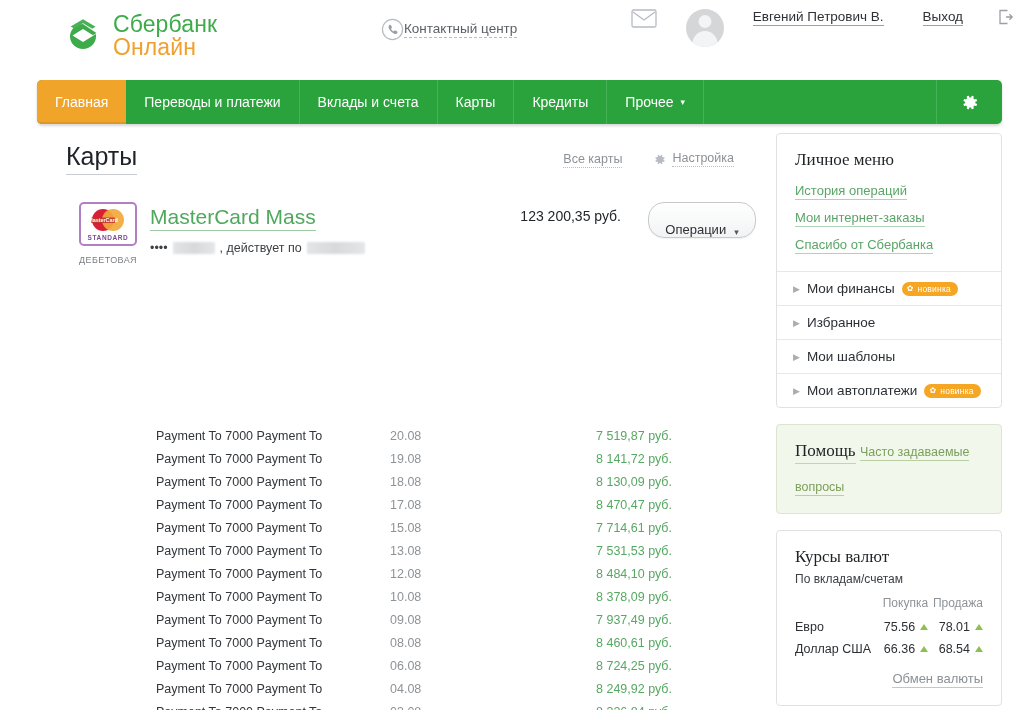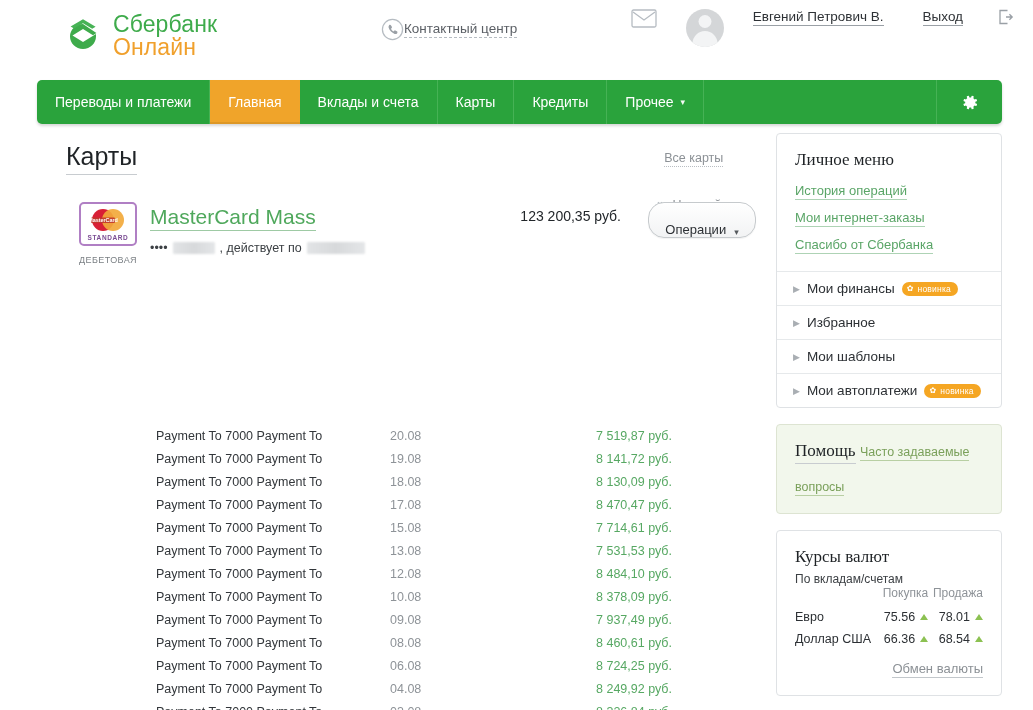--- a/index.html
+++ b/index.html
@@ -108,21 +108,21 @@
   .side-col { position: absolute; left: 776px; top: 9px; width: 226px; }
 
   
   .page-title {
     position: absolute; left: 66px; top: 18px;
     font-size: 25px; color: #1f2326; font-weight: 400;
     border-bottom: 1px solid #c8ccd0; padding-bottom: 3px;
   }
   .title-tools {
     position: absolute; right: 36px; top: 27px;
-    display: flex; align-items: center; gap: 31px; flex-direction: column;
+    display: flex; align-items: center; gap: 31px;
   }
   .tool-link {
     font-size: 12.5px; color: #8c9196;
     border-bottom: 1px dotted #b9bec3; padding-bottom: 1px; cursor: pointer;
   }
   .tool-link.with-ico { display: flex; align-items: center; gap: 6px; border-bottom: none; }
   .tool-link.with-ico span.txt {
     border-bottom: 1px dotted #b9bec3; padding-bottom: 1px;
   }
 
@@ -219,21 +219,21 @@
   }
   .badge .b-ico { font-size: 8px; }
 
   .help-panel { background: #f2f7ec; border-color: #dde4d2; }
   .help-link {
     font-size: 12.5px; color: #7aa05a; line-height: 1.45;
     border-bottom: 1px solid #b8cfa3; cursor: pointer;
     display: inline; padding-bottom: 1px;
   }
 
-  .fx-sub { font-size: 12px; color: #3c4044; margin-top: -8px; margin-bottom: 0; }
+  .fx-sub { font-size: 12px; color: #3c4044; margin-top: -8px; margin-bottom: 10px; }
   .fx-table { width: 100%; border-collapse: collapse; }
   .fx-table th {
     font-size: 12px; color: #8e9398; font-weight: 400;
     text-align: right; padding-bottom: 6px;
   }
   .fx-table th.lead { text-align: left; }
   .fx-table td {
     font-size: 12.5px; color: #2c3034; text-align: right;
     padding: 4px 0; white-space: nowrap;
   }
@@ -282,25 +282,25 @@
     <span class="user-name">Евгений Петрович В.</span>
     <span class="logout">Выход</span>
     <svg class="logout-ico" viewBox="0 0 16 16">
       <path d="M9.5 1.5 H2 v13 H9.5" fill="none" stroke="#9aa0a6" stroke-width="1.3"></path>
       <path d="M8 8 H14 M11.4 5.2 L14.2 8 L11.4 10.8" fill="none" stroke="#9aa0a6" stroke-width="1.3"></path>
     </svg>
   </div>
 </div>
 
 <div class="nav">
+  <div class="nav-item active">
+    <span>Главная</span>
+  </div>
   <div class="nav-item">
     <span>Переводы и платежи</span>
-  </div>
-  <div class="nav-item active">
-    <span>Главная</span>
   </div>
   <div class="nav-item">
     <span>Вклады и счета</span>
   </div>
   <div class="nav-item">
     <span>Карты</span>
   </div>
   <div class="nav-item">
     <span>Кредиты</span>
   </div>

